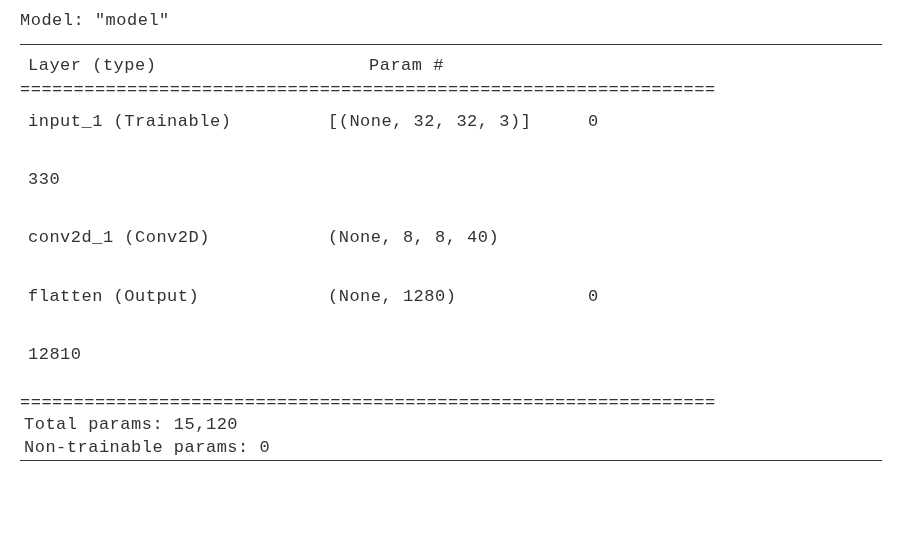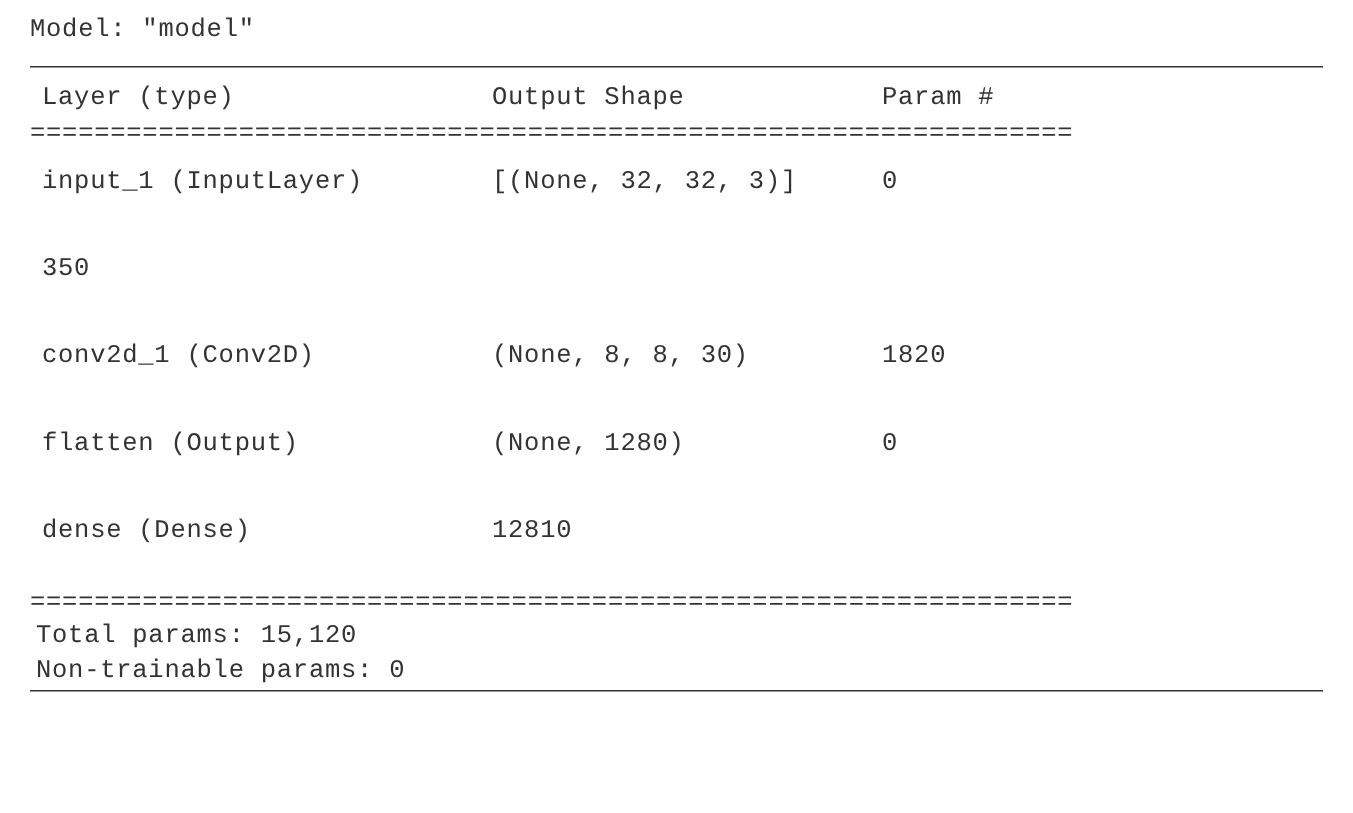--- a/index.html
+++ b/index.html
@@ -28,20 +28,21 @@
       letter-spacing: 0.5px;
     }
     .header-row, .data-row {
       display: flex;
       padding: 4px 8px 4px 8px;
       white-space: pre;
     }
     .header-row {
       padding-top: 10px;
       padding-bottom: 2px;
+      gap: 41px;
     }
     .data-row {
       padding-top: 10px;
       padding-bottom: 26px;
     }
     .col-layer { flex: 0 0 300px; }
     .col-shape { flex: 0 0 260px; }
     .col-param { flex: 1; }
     .totals {
       padding: 0 4px;
@@ -53,32 +54,31 @@
   </style>
 </head>
 <body>
 
 <div class="model-title">Model: "model"</div>
 
 <hr class="thin-line">
 
 <div class="header-row">
   <div class="col-layer">Layer (type)</div>
-  <div class="col-shape">Output Shape</div>
   <div class="col-param">Param #</div>
 </div>
 
 <div class="double-line">=================================================================</div>
 
 <div id="rows-container">
-    <div class="data-row"><div class="col-layer">input_1 (InputLayer)</div><div class="col-shape">[(None, 32, 32, 3)]</div><div class="col-param">0</div></div>
-    <div class="data-row"><div class="col-param">350</div></div>
-    <div class="data-row"><div class="col-layer">conv2d_1 (Conv2D)</div><div class="col-shape">(None, 8, 8, 30)</div><div class="col-param">1820</div></div>
+    <div class="data-row"><div class="col-layer">input_1 (Trainable)</div><div class="col-shape">[(None, 32, 32, 3)]</div><div class="col-param">0</div></div>
+    <div class="data-row"><div class="col-param">330</div></div>
+    <div class="data-row"><div class="col-layer">conv2d_1 (Conv2D)</div><div class="col-shape">(None, 8, 8, 40)</div></div>
     <div class="data-row"><div class="col-layer">flatten (Output)</div><div class="col-shape">(None, 1280)</div><div class="col-param">0</div></div>
-    <div class="data-row"><div class="col-layer">dense (Dense)</div><div class="col-param">12810</div></div>
+    <div class="data-row"><div class="col-param">12810</div></div>
   </div>
 
 <div class="double-line">=================================================================</div>
 
 <div class="totals">
   <div>Total params: 15,120</div>
   <div>Non-trainable params: 0</div>
 </div>
 
 <hr class="thin-line">

